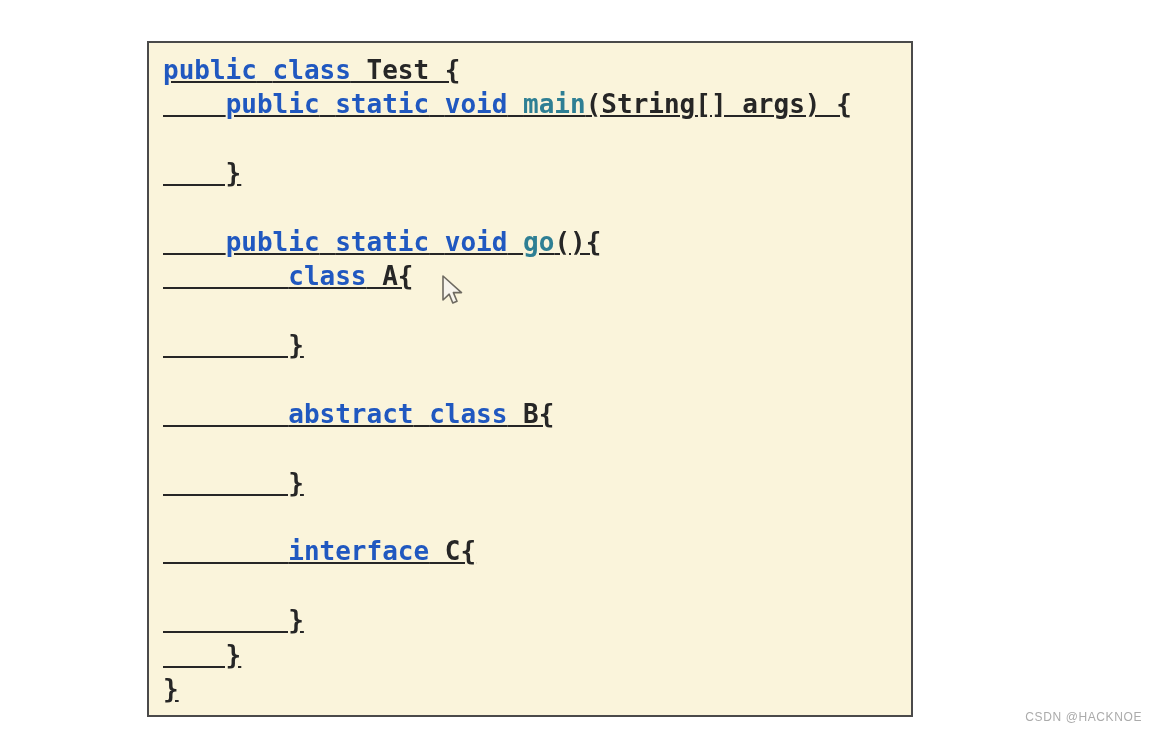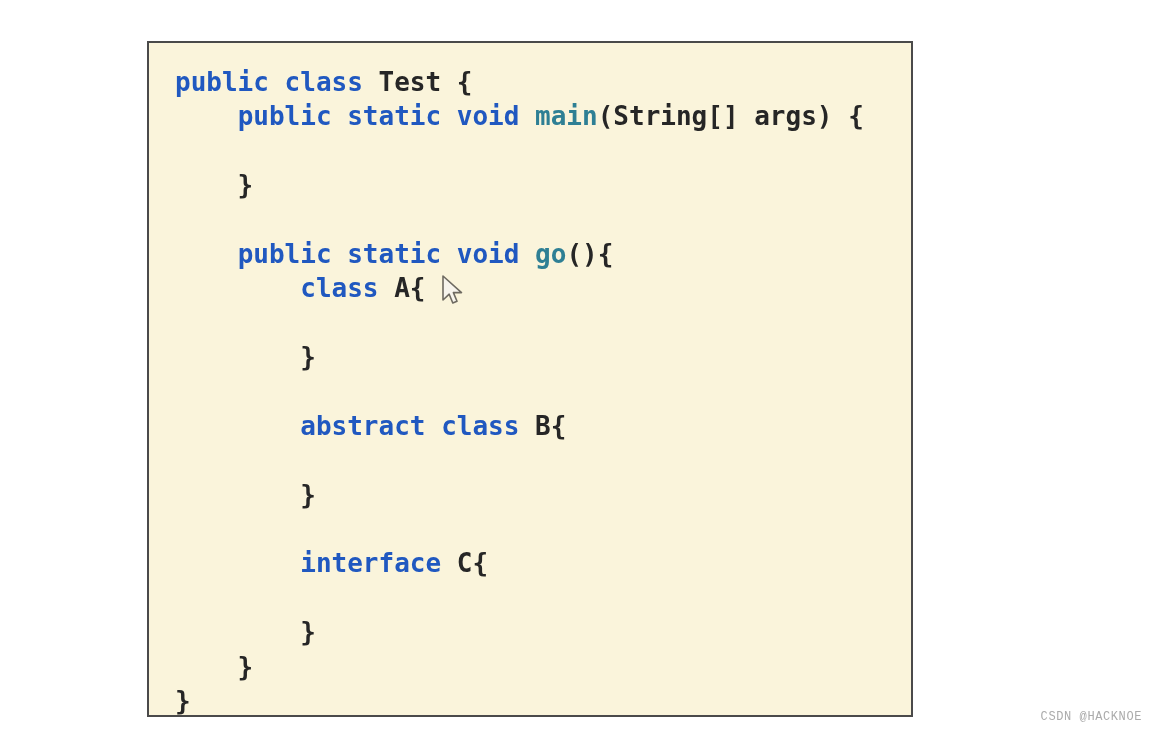--- a/index.html
+++ b/index.html
@@ -24,45 +24,46 @@
     top: 41px;
     width: 766px;
     height: 676px;
     box-sizing: border-box;
     background: var(--panel-bg, #faf4db);
     border: 2px solid var(--panel-border, #4a4a4a);
     padding: 10px 0 0 14px;
     overflow: hidden;
   }
   .code {
-    margin: 12px;
+    margin: 0;
     font-family: "DejaVu Sans Mono", "Liberation Mono", monospace;
     font-weight: 700;
     font-size: 26px;
     line-height: 34.4px;
     white-space: pre;
     color: var(--c-plain, #262626);
+    text-decoration: underline;
   }
   .code-line {
     height: 34.4px;
   }
   .tok-kw { color: var(--c-kw, #2058c0); }
   .tok-fn { color: var(--c-fn, #2e7f94); }
   .tok-pl { color: var(--c-plain, #262626); }
   .cursor {
     position: absolute;
     width: 22px;
     height: 34px;
     pointer-events: none;
   }
   .watermark {
     position: absolute;
     right: 13px;
     top: 710px;
-    font-family: Liberation Mono, monospace;
+    font-family: Liberation Sans, sans-serif;
     font-size: 12px;
     letter-spacing: 0.6px;
     color: var(--c-watermark, #ababab);
   }
 </style>
 </head>
 <body style="background: rgb(255, 255, 255);">
 
 <div class="stage">
 

